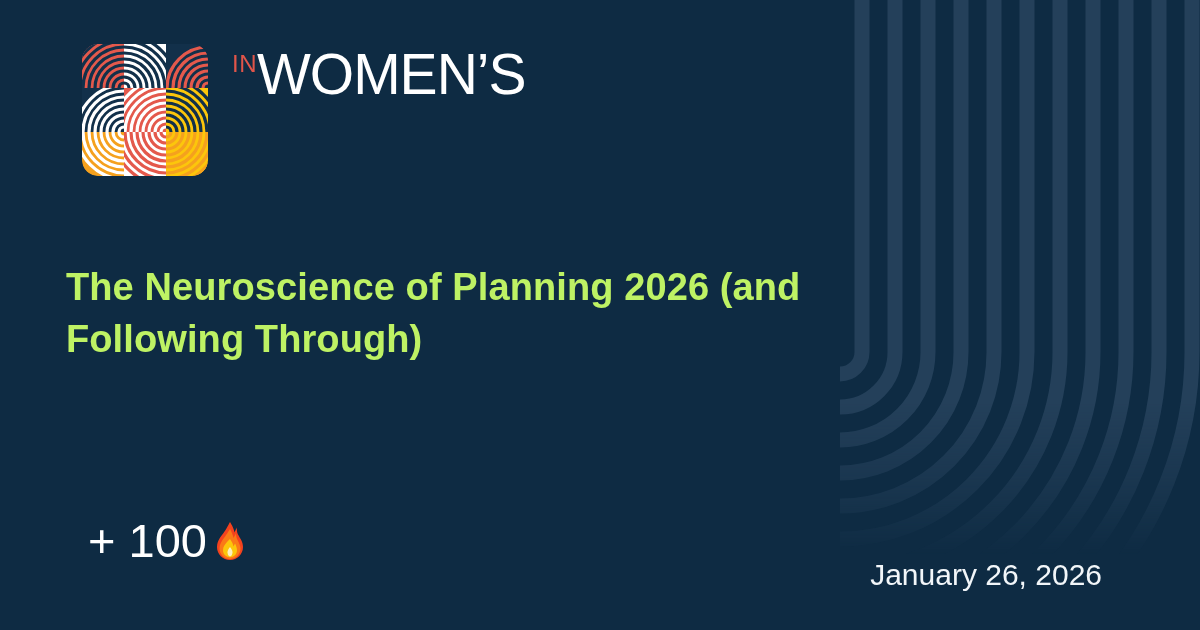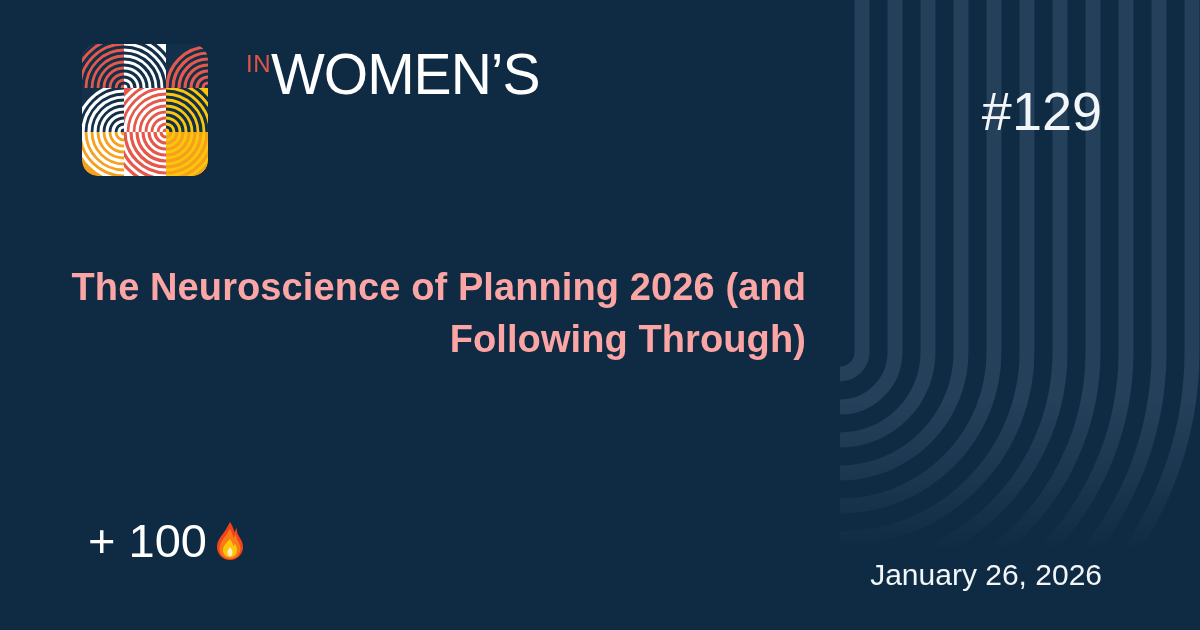--- a/index.html
+++ b/index.html
@@ -37,21 +37,21 @@
   .logo-mark {
     width:126px; height:132px;
     border-radius:16px;
     overflow:hidden;
     flex:0 0 auto;
   }
   .logo-mark svg { display:block; }
 
   
   .wordmark {
-    margin-left:38px;
+    margin-left:24px;
     padding-top:4px;
     color:#ffffff;
     line-height:1;
   }
   .wm-line1 {
     display:flex;
     align-items:flex-start;
     height:58px;
   }
   .wm-in {
@@ -93,28 +93,27 @@
     letter-spacing:0px;
     line-height:1;
     font-family:"Liberation Sans", sans-serif;
   }
 
   
   .headline {
     position:absolute;
     left:66px; top:262px;
     width:740px;
-    color:#fca5a5;
+    color:#bef264;
     font-size:38px;
     font-weight:700;
     line-height:1.36;
     letter-spacing:0.1px;
     font-family:"Liberation Sans", sans-serif;
     font-stretch:condensed;
-    text-align:right;
   }
 
   
   .jobs-line {
     position:absolute;
     left:88px; top:517px;
     display:flex;
     align-items:center;
     color:#ffffff;
     font-size:47px;
@@ -336,21 +335,20 @@
 
     <div class="wordmark">
       <div class="wm-line1">
         <span class="wm-in">IN</span>
         <span class="wm-womens">WOMEN’S</span>
       </div>
     </div>
 
   </div>
 
-  <div class="issue-number">#129</div>
 
   <h1 class="headline">The Neuroscience of Planning 2026 (and Following Through)</h1>
 
   <div class="jobs-line">
     <span class="jobs-prefix">+ 100</span>
     <span class="fire-icon">
       <svg width="34" height="40" viewBox="0 0 34 40" xmlns="http://www.w3.org/2000/svg" aria-hidden="true">
         <path d="M17 1 C17 1 21 7 21.5 11.5 C22.5 9 24 6.5 24 6.5 C24 6.5 23.5 10.5 25 13.5 C27.5 18 30 21 30 26 C30 33.2 24.2 39 17 39 C9.8 39 4 33.2 4 26 C4 20 7.5 16 10.5 12 C13.8 7.6 17 1 17 1 Z" fill="#f4421e"></path>
         <path d="M17 8 C17 8 20 13 20.5 17 C22 14 23 12.5 23 12.5 C23 12.5 23 16 24.5 19 C26.2 22.4 27.5 24.5 27.5 27.5 C27.5 33.3 22.8 38 17 38 C11.2 38 6.5 33.3 6.5 27.5 C6.5 23 9 19.5 11.5 16.2 C14 12.9 17 8 17 8 Z" fill="#fa7a17"></path>
         <path d="M17 18 C17 18 20 22 20.5 25.5 C21.5 23.5 22 22.5 22 22.5 C22 22.5 24 26 24 29.2 C24 33.1 20.9 36.2 17 36.2 C13.1 36.2 10 33.1 10 29.2 C10 26 12 23.4 13.8 21.3 C15.3 19.5 17 18 17 18 Z" fill="#fcc60b"></path>

